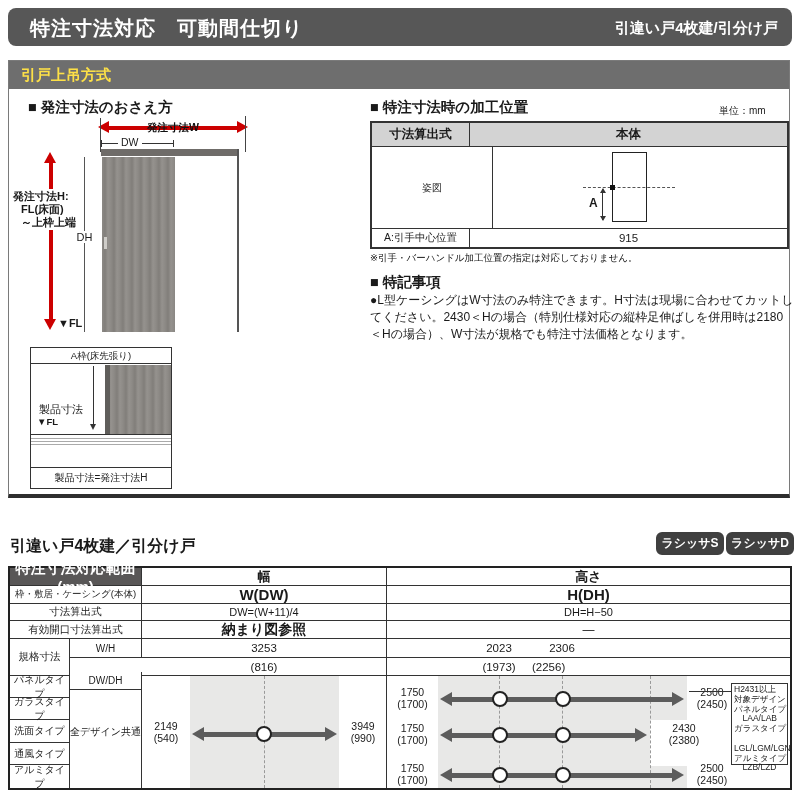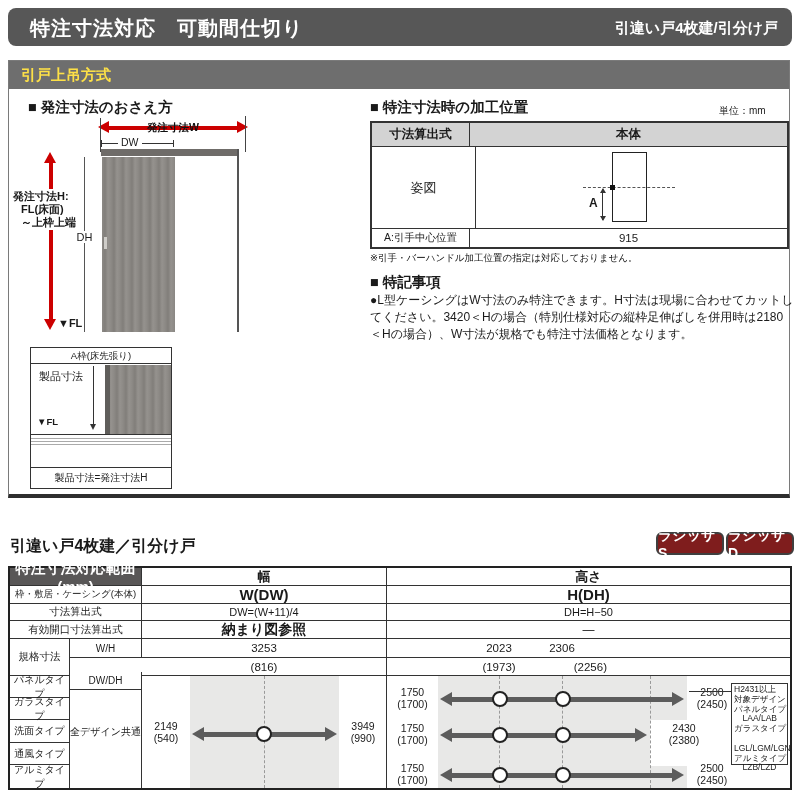--- a/index.html
+++ b/index.html
@@ -26,22 +26,22 @@
   .hhead-r{position:absolute;right:0;top:0;width:0;height:0;border-top:6.5px solid transparent;border-bottom:6.5px solid transparent;border-left:11px solid #cc0000;}
   
   .garrow{position:absolute;height:14px;}
   .gshaft{position:absolute;top:4.5px;left:11px;right:11px;height:5px;background:#5c5c5c;}
   .ghead-l{position:absolute;left:0;top:0;width:0;height:0;border-top:7px solid transparent;border-bottom:7px solid transparent;border-right:12px solid #5c5c5c;}
   .ghead-r{position:absolute;right:0;top:0;width:0;height:0;border-top:7px solid transparent;border-bottom:7px solid transparent;border-left:12px solid #5c5c5c;}
   .gcircle{position:absolute;top:-1px;width:12px;height:12px;background:#fff;border:2px solid #222;border-radius:50%;}
   .dashv{position:absolute;width:0;border-left:1px dashed #999;}
   .rlabel{position:absolute;text-align:center;font-size:10.5px;line-height:12px;}
   .rlabel span{display:block;}
-  .badge{position:absolute;width:64px;height:19px;background:#7f1d1d;border:2px solid #3f3f3f;border-radius:6px;
-         color:#fff;font-size:14px;font-weight:bold;display:flex;align-items:center;justify-content:center;}
+  .badge{position:absolute;width:64px;height:19px;background:#404040;border:2px solid #3f3f3f;border-radius:6px;
+         color:#fff;font-size:12px;font-weight:bold;display:flex;align-items:center;justify-content:center;}
   .gray-band{position:absolute;background:#e8e8e7;}
   .note{font-size:9.5px;color:#111;}
 </style>
 </head>
 <body>
 
 <div id="page">
 
   <div class="topbar">
     <span class="abs b" style="left:22px;top:7px;font-size:20px;color:#fff;letter-spacing:1px;">特注寸法対応　可動間仕切り</span>
@@ -83,58 +83,58 @@
     <div class="vhead-dn"></div>
   </div>
   <div class="abs b" style="left:13px;top:189px;font-size:11px;background:#fff;">発注寸法H:</div>
   <div class="abs b" style="left:21px;top:202px;font-size:11px;background:#fff;">FL(床面)</div>
   <div class="abs b" style="left:21px;top:215px;font-size:11px;background:#fff;">～上枠上端</div>
   <div class="abs b" style="left:58px;top:317px;font-size:11px;background:#fff;">▼FL</div>
 
   <div class="abs" style="left:30px;top:347px;width:142px;height:142px;border:1px solid #333;box-sizing:border-box;background:#fff;">
     <div style="position:absolute;left:0;top:0;width:100%;height:16px;border-bottom:1px solid #333;box-sizing:border-box;
                 text-align:center;font-size:9.5px;line-height:15px;">A枠(床先張り)</div>
-    <div class="abs" style="left:8px;top:21px;font-size:11px;">製品寸法</div>
+    <div class="abs" style="left:8px;top:54px;font-size:11px;">製品寸法</div>
     <div class="abs" style="left:62px;top:18px;width:1px;height:60px;background:#333;"></div>
     <div class="abs" style="left:59px;top:76px;width:0;height:0;border-left:3.5px solid transparent;border-right:3.5px solid transparent;border-top:6px solid #333;"></div>
     <div class="abs b" style="left:6px;top:68px;font-size:9.5px;">▼FL</div>
     <div class="abs wood" style="left:74px;top:17px;width:66px;height:69px;"></div>
     <div class="abs" style="left:74px;top:17px;width:5px;height:69px;background:#605e5b;"></div>
     <div class="abs" style="left:0;top:86px;width:140px;height:1px;background:#333;"></div>
     <div class="abs" style="left:0;top:88px;width:140px;height:9px;background:repeating-linear-gradient(0deg,#aaa 0 1px,#fff 1px 3px);"></div>
     <div style="position:absolute;left:0;bottom:0;width:100%;height:21px;border-top:1px solid #333;box-sizing:border-box;
                 text-align:center;font-size:10px;line-height:20px;">製品寸法=発注寸法H</div>
   </div>
 
   <div class="abs b" style="left:370px;top:98px;font-size:14.5px;">■ 特注寸法時の加工位置</div>
   <div class="abs" style="left:719px;top:104px;font-size:10px;">単位：mm</div>
 
   <div class="abs" style="left:370px;top:121px;width:419px;height:128px;border:2px solid #333;box-sizing:border-box;background:#fff;">
 
     <div class="cell b" style="left:0;top:0;width:98px;height:24px;background:#d3d3d3;border-right:1.5px solid #333;border-bottom:1.5px solid #333;font-size:12.5px;">寸法算出式</div>
     <div class="cell b" style="left:98px;top:0;width:317px;height:24px;background:#d3d3d3;border-bottom:1.5px solid #333;font-size:12.5px;">本体</div>
 
-    <div class="cell" style="left:0;top:24px;width:104px;height:81px;border-right:1.5px solid #333;font-size:13px;">姿図</div>
+    <div class="cell" style="left:0;top:24px;width:121px;height:81px;border-right:1.5px solid #333;font-size:10px;">姿図</div>
     <div class="abs" style="left:98px;top:24px;width:317px;height:81px;">
       <div class="abs" style="left:142px;top:5px;width:35px;height:70px;border:1.5px solid #222;box-sizing:border-box;background:#fff;"></div>
       <div class="abs" style="left:113px;top:40px;width:92px;border-top:1px dashed #555;"></div>
       <div class="abs" style="left:140px;top:38px;width:5px;height:5px;background:#111;"></div>
       <div class="abs" style="left:132px;top:42px;width:1px;height:31px;background:#333;"></div>
       <div class="abs" style="left:129.5px;top:41px;width:0;height:0;border-left:3px solid transparent;border-right:3px solid transparent;border-bottom:5px solid #333;"></div>
       <div class="abs" style="left:129.5px;top:69px;width:0;height:0;border-left:3px solid transparent;border-right:3px solid transparent;border-top:5px solid #333;"></div>
       <div class="abs b" style="left:119px;top:49px;font-size:12px;">A</div>
     </div>
 
     <div class="cell" style="left:0;top:105px;width:98px;height:19px;border-top:1.5px solid #333;border-right:1.5px solid #333;font-size:10.5px;">A:引手中心位置</div>
     <div class="cell" style="left:98px;top:105px;width:317px;height:19px;border-top:1.5px solid #333;font-size:11.5px;">915</div>
   </div>
   <div class="abs note" style="left:370px;top:252px;">※引手・バーハンドル加工位置の指定は対応しておりません。</div>
 
   <div class="abs b" style="left:370px;top:273px;font-size:14.5px;">■ 特記事項</div>
-  <div class="abs" style="left:370px;top:292px;width:424px;font-size:12px;line-height:1.42;">●L型ケーシングはW寸法のみ特注できます。H寸法は現場に合わせてカットしてください。3420＜Hの場合（特別仕様対応の縦枠足伸ばしを併用時は2180＜Hの場合）、W寸法が規格でも特注寸法価格となります。</div>
+  <div class="abs" style="left:370px;top:292px;width:424px;font-size:12px;line-height:1.42;">●L型ケーシングはW寸法のみ特注できます。H寸法は現場に合わせてカットしてください。2430＜Hの場合（特別仕様対応の縦枠足伸ばしを併用時は2180＜Hの場合）、W寸法が規格でも特注寸法価格となります。</div>
 
   <div class="abs b" style="left:10px;top:536px;font-size:16px;">引違い戸4枚建／引分け戸</div>
   <div class="badge" style="left:656px;top:532px;">ラシッサS</div>
   <div class="badge" style="left:726px;top:532px;">ラシッサD</div>
 
   <div class="abs" style="left:8px;top:566px;width:784px;height:224px;border:2px solid #222;box-sizing:border-box;background:#fff;">
 
     <div class="cell b br bb" style="left:0;top:0;width:132px;height:18px;background:#595757;color:#fff;font-size:15px;">特注寸法対応範囲(mm)</div>
     <div class="cell b br bb" style="left:132px;top:0;width:245px;height:18px;font-size:13px;">幅</div>
     <div class="cell b bb" style="left:377px;top:0;width:403px;height:18px;font-size:13px;">高さ</div>
@@ -155,21 +155,21 @@
     <div class="cell br bb" style="left:60px;top:71px;width:72px;height:19px;font-size:10px;">W/H</div>
     <div class="cell br bb" style="left:132px;top:71px;width:245px;height:19px;font-size:11.5px;">3253</div>
     <div class="cell bb" style="left:377px;top:71px;width:403px;height:19px;">
       <span class="abs" style="left:82px;width:60px;text-align:center;font-size:11.5px;">2023</span>
       <span class="abs" style="left:145px;width:60px;text-align:center;font-size:11.5px;">2306</span>
     </div>
     <div class="cell br bb" style="left:60px;top:104px;width:72px;height:18px;font-size:10px;">DW/DH</div>
     <div class="cell br bb" style="left:132px;top:90px;width:245px;height:18px;font-size:11.5px;">(816)</div>
     <div class="cell bb" style="left:377px;top:90px;width:403px;height:18px;">
       <span class="abs" style="left:82px;width:60px;text-align:center;font-size:11.5px;">(1973)</span>
-      <span class="abs" style="left:160px;width:60px;text-align:right;font-size:11.5px;">(2256)</span>
+      <span class="abs" style="left:145px;width:60px;text-align:left;font-size:11.5px;">(2256)</span>
     </div>
 
     <div class="cell br bb" style="left:0;top:108px;width:60px;height:22px;font-size:10px;">パネルタイプ</div>
     <div class="cell br bb" style="left:0;top:130px;width:60px;height:22px;font-size:10px;">ガラスタイプ</div>
     <div class="cell br bb" style="left:0;top:152px;width:60px;height:23px;font-size:10px;">洗面タイプ</div>
     <div class="cell br bb" style="left:0;top:175px;width:60px;height:22px;font-size:10px;">通風タイプ</div>
     <div class="cell br" style="left:0;top:197px;width:60px;height:23px;font-size:10px;">アルミタイプ</div>
     <div class="cell br" style="left:60px;top:108px;width:72px;height:112px;font-size:10px;">全デザイン共通</div>
 
     <div class="abs br" style="left:132px;top:108px;width:245px;height:112px;box-sizing:border-box;">

